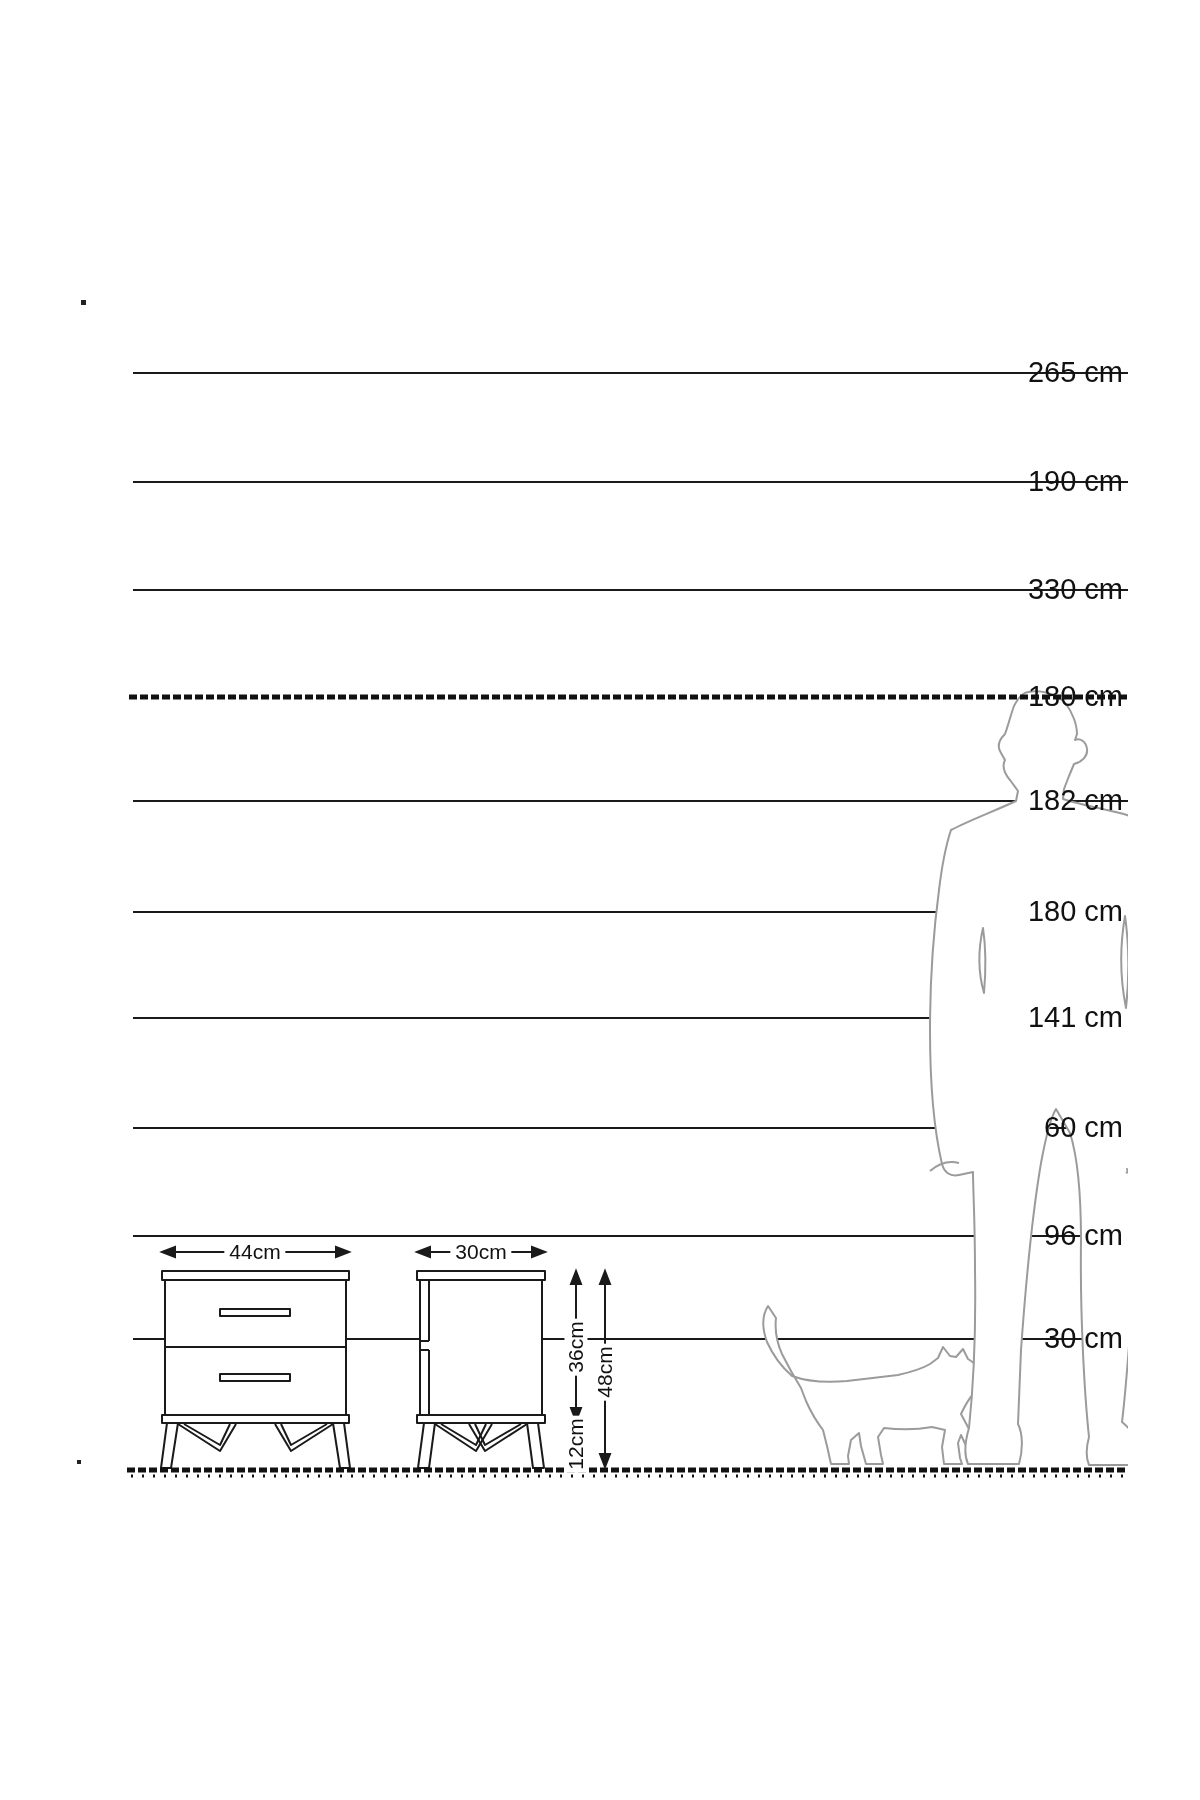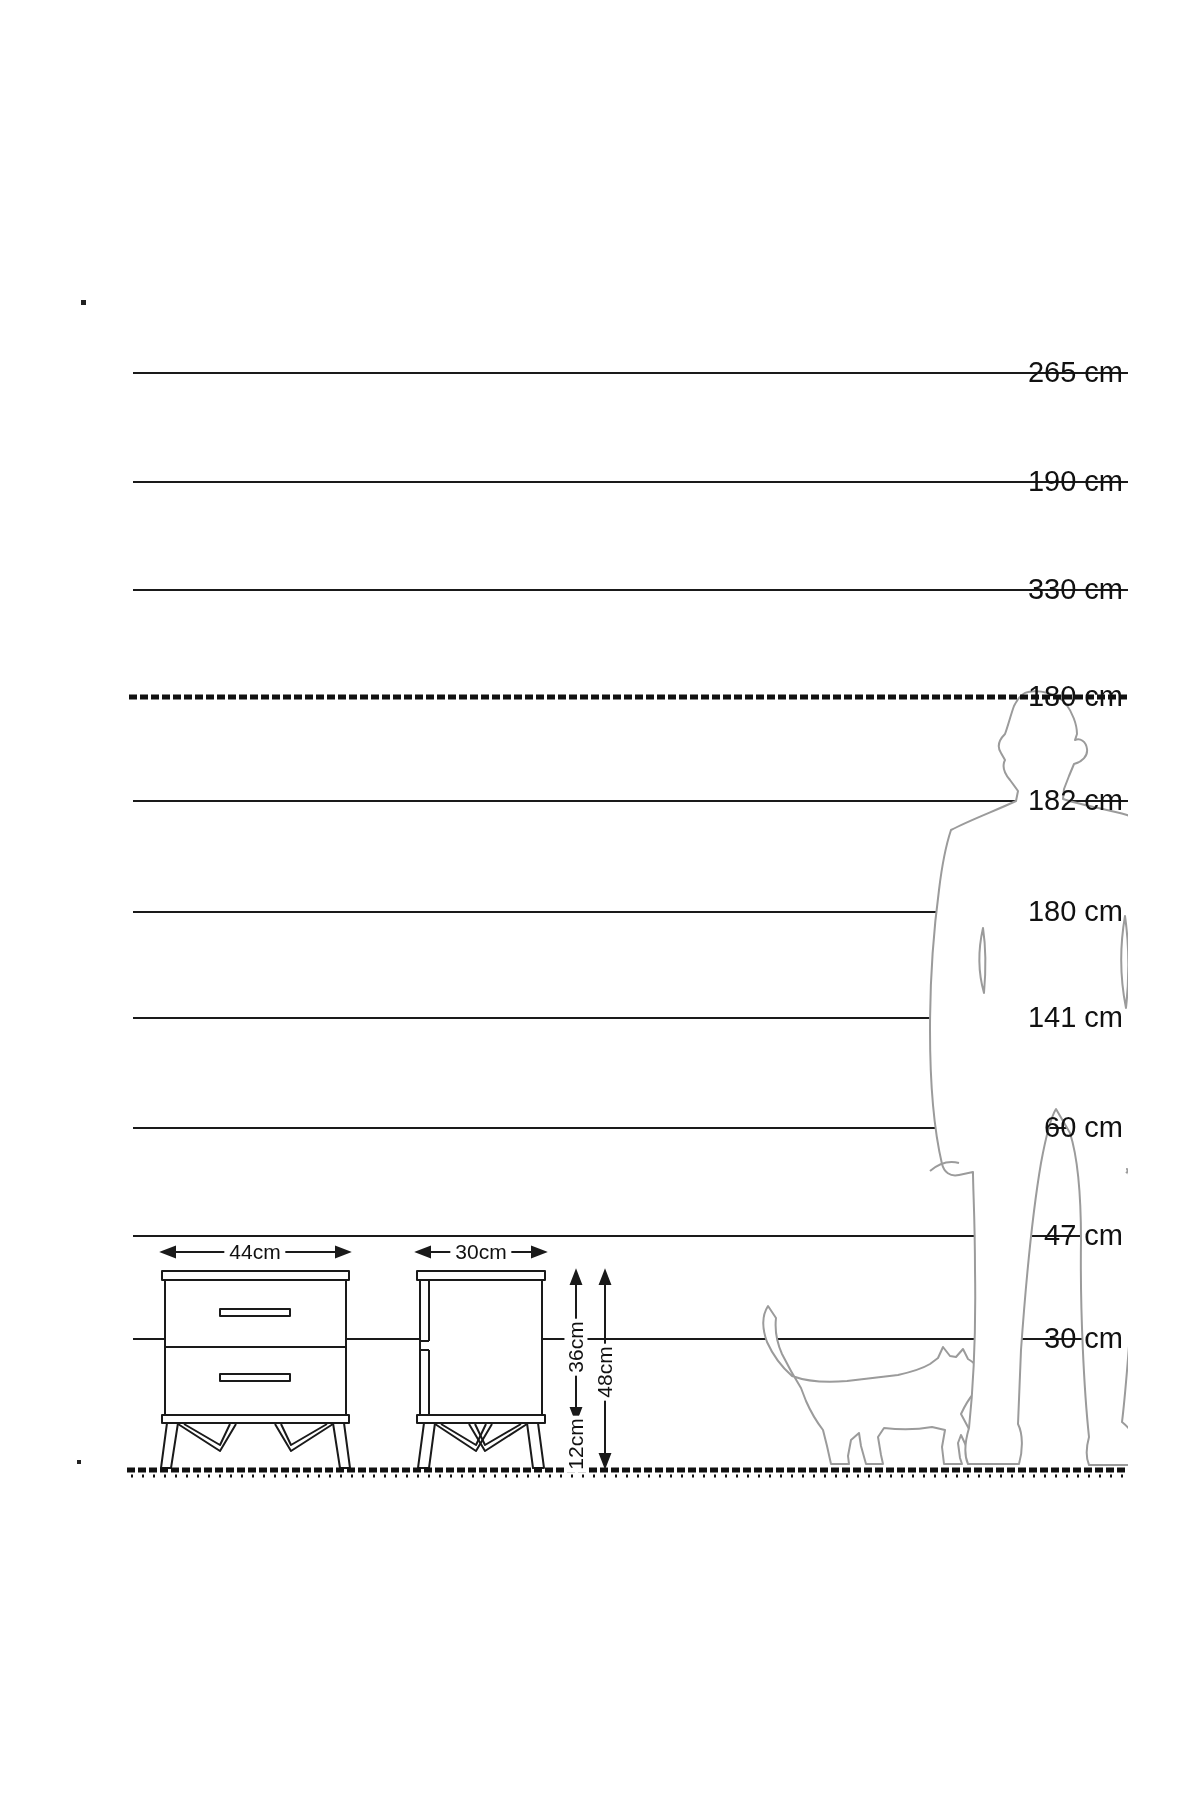--- a/index.html
+++ b/index.html
@@ -150,21 +150,21 @@
   </svg>
 
   <div class="scale-label" style="top:373px">265 cm</div>
   <div class="scale-label" style="top:482px">190 cm</div>
   <div class="scale-label" style="top:590px">330 cm</div>
   <div class="scale-label" style="top:697px">180 cm</div>
   <div class="scale-label" style="top:801px">182 cm</div>
   <div class="scale-label" style="top:912px">180 cm</div>
   <div class="scale-label" style="top:1018px">141 cm</div>
   <div class="scale-label" style="top:1128px">60 cm</div>
-  <div class="scale-label" style="top:1236px">47 cm</div>
+  <div class="scale-label" style="top:1236px">96 cm</div>
   <div class="scale-label" style="top:1339px">30 cm</div>
 
   <div class="dim-label" style="left:183px;top:1252px">44cm</div>
   <div class="dim-label" style="left:409px;top:1252px">30cm</div>
   <div class="dim-label vertical" style="left:504px;top:1347px">36cm</div>
   <div class="dim-label vertical" style="left:504px;top:1444px">12cm</div>
   <div class="dim-label vertical" style="left:533px;top:1372px">48cm</div>
 
   <div class="artifact-dot" style="left:9px;top:300px;width:5px;height:5px"></div>
   <div class="artifact-dot" style="left:5px;top:1460px;width:4px;height:4px"></div>

